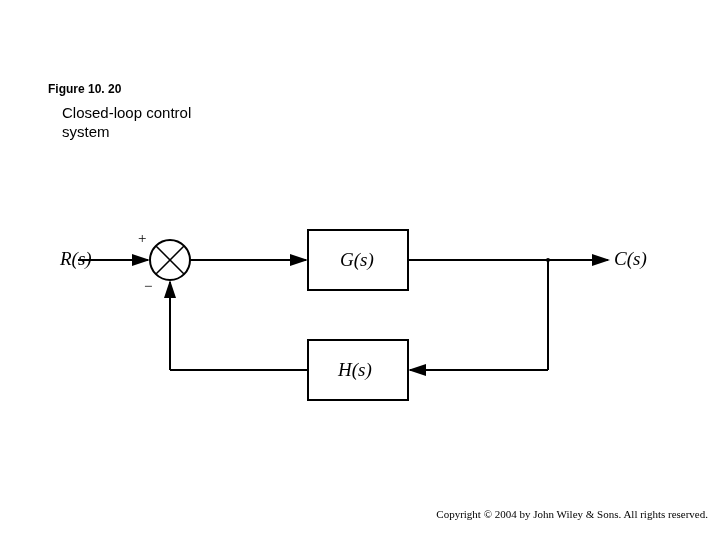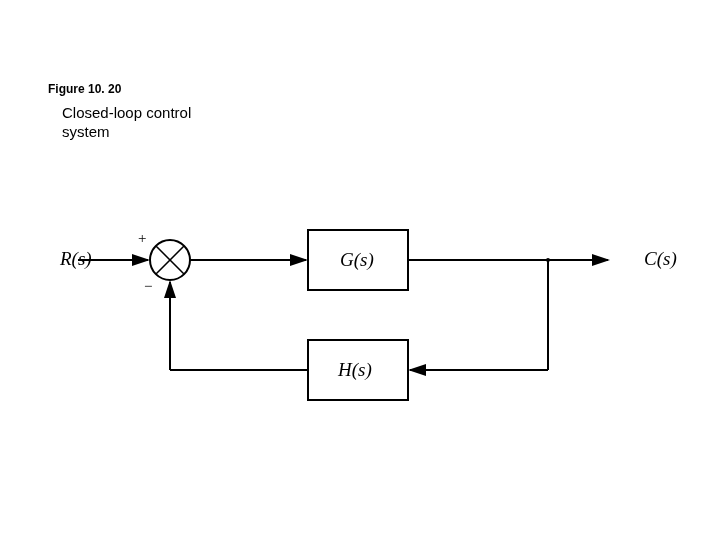--- a/index.html
+++ b/index.html
@@ -88,27 +88,28 @@
     <rect x="260" y="140" width="100" height="60" fill="white" stroke="black" stroke-width="2"></rect>
 
     <line x1="260" y1="170" x2="122" y2="170" stroke="black" stroke-width="2"></line>
     <line x1="122" y1="170" x2="122" y2="82" stroke="black" stroke-width="2" marker-end="url(#arrow)"></line>
   </svg>
 
   
   <div class="label" style="left:12px; top:48px;">
     <span class="italic">R(s)</span>
   </div>
-  <div class="label" style="left:566px; top:48px;margin-left:30px;">
+  <div class="label" style="left:566px; top:48px;">
     <span class="italic">C(s)</span>
   </div>
   <div class="label" style="left:292px; top:49px;text-align:right;">
     <span class="italic">G(s)</span>
   </div>
   <div class="label" style="left:290px; top:159px;">
     <span class="italic">H(s)</span>
   </div>
   <div class="label" style="left:90px; top:30px; font-size:15px;">+</div>
   <div class="label" style="left:96px; top:78px; font-size:15px;">−</div>
 </div>
 
 <div class="footer">
+  <div>Copyright © 2004 by John Wiley &amp; Sons. All rights reserved.</div>
 </div>
 
 </body></html>

